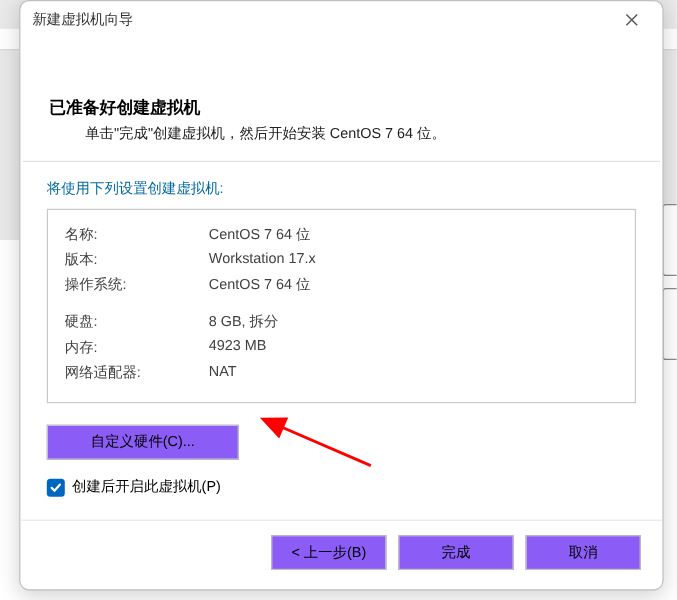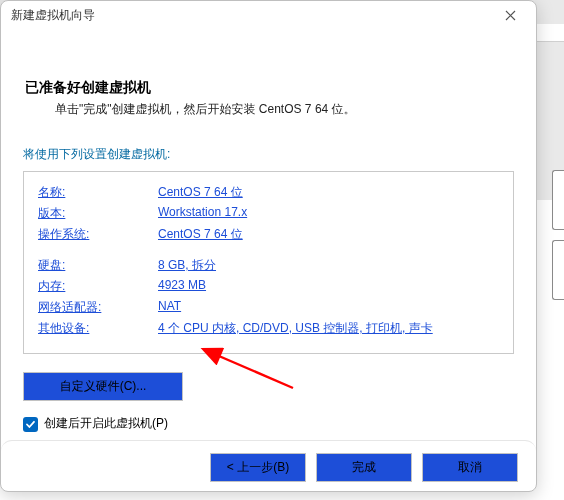--- a/index.html
+++ b/index.html
@@ -28,21 +28,21 @@
     width: 12px; height: 60px;
     background: #fff;
     border: 1px solid #8a8a8a;
     border-right: none;
     border-radius: 3px 0 0 3px;
     margin-bottom: 10px;
   }
 
   .dialog {
     position: absolute;
-    left: 0; top: 0;
+    left: 16px; top: 0;
     width: 537px; height: 492px;
     background: #ffffff;
     border: 1px solid #bfbfbf;
     border-radius: 8px;
     box-shadow: 0 4px 18px rgba(0,0,0,0.18);
     display: flex;
     flex-direction: column;
     overflow: hidden;
   }
   .titlebar {
@@ -81,27 +81,27 @@
     padding: 14px 22px 8px 22px;
     flex: 1;
   }
   .prompt { margin-bottom: 8px; color: #0369a1; }
 
   .summary-box {
     border: 1px solid #c9c9c9;
     padding: 10px 14px 14px 14px;
   }
   .kv-table { width: 100%; border-collapse: collapse; }
-  .kv-table td { padding: 2px 0; vertical-align: top; color: #1d4ed8; text-decoration: underline; }
+  .kv-table td { padding: 2px 0; vertical-align: top; color: #404040; }
   .kv-table td.k { width: 120px; }
   .kv-table tr.gap td { height: 10px; }
 
   .customize-row { margin-top: 18px; }
   .btn {
-    background: #1d4ed8;
+    background: #8b5cf6;
     border: 1px solid #c2c2c2;
     padding: 5px 2px;
     font-family: inherit;
     font-size: 12px;
     cursor: default;
     min-width: 86px;
   }
   .customize-btn { min-width: 160px; text-align: center; }
 
   .arrow {
@@ -125,21 +125,20 @@
     align-items: center; justify-content: center;
   }
   .chk svg { display: block; }
 
   .footer {
     padding: 12px 18px 16px 18px;
     display: flex;
     justify-content: flex-end;
     gap: 10px;
     border-top: 1px solid #e6e6e6;
-    border-radius: 11px;
   }
   .footer .btn { min-width: 96px; }
 </style>
 </head>
 <body>
 
 <div class="bg-strip top"></div>
 <div class="bg-strip bot"></div>
 <div class="bg-handles">
     <div></div>
@@ -189,24 +188,20 @@
               <td class="k">硬盘:</td>
               <td>8 GB, 拆分</td>
             </tr>
             <tr>
               <td class="k">内存:</td>
               <td>4923 MB</td>
             </tr>
             <tr>
               <td class="k">网络适配器:</td>
               <td>NAT</td>
-            </tr>
-            <tr>
-              <td class="k">其他设备:</td>
-              <td>4 个 CPU 内核, CD/DVD, USB 控制器, 打印机, 声卡</td>
             </tr>
           </tbody>
       </table>
     </div>
 
     <div class="customize-row">
       <button class="btn customize-btn">自定义硬件(C)...</button>
     </div>
 
     <div class="chk-row">

